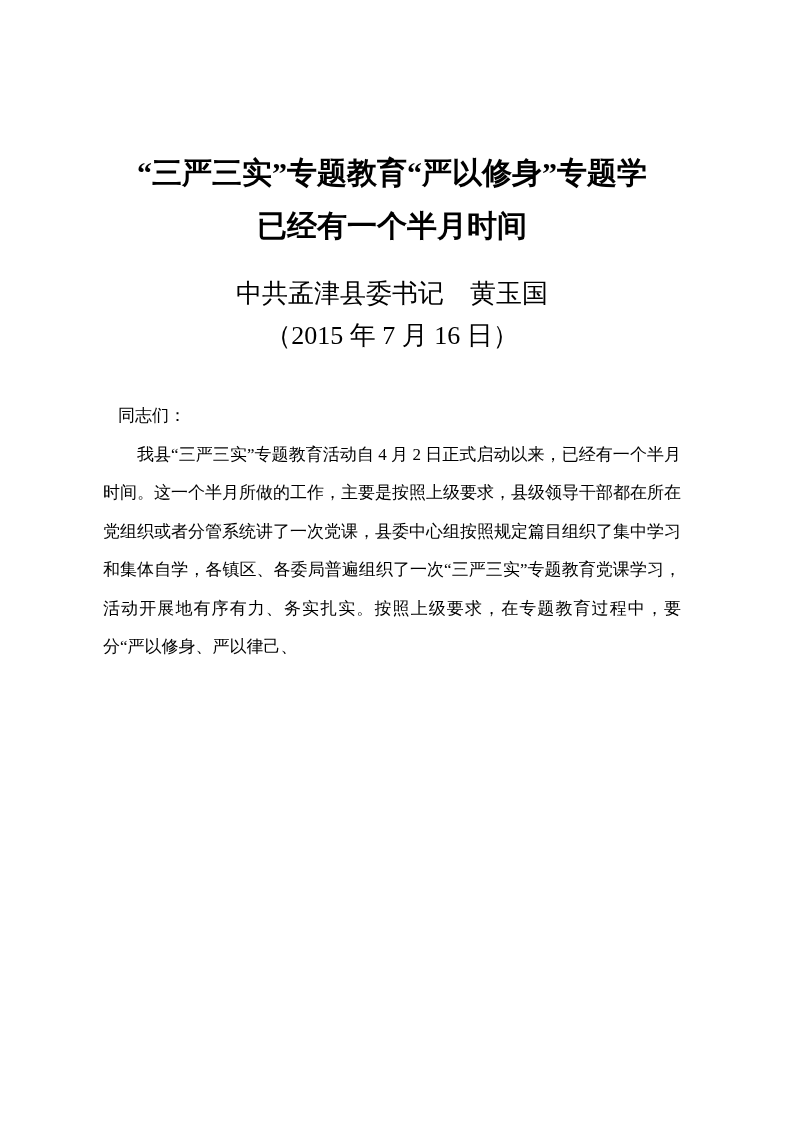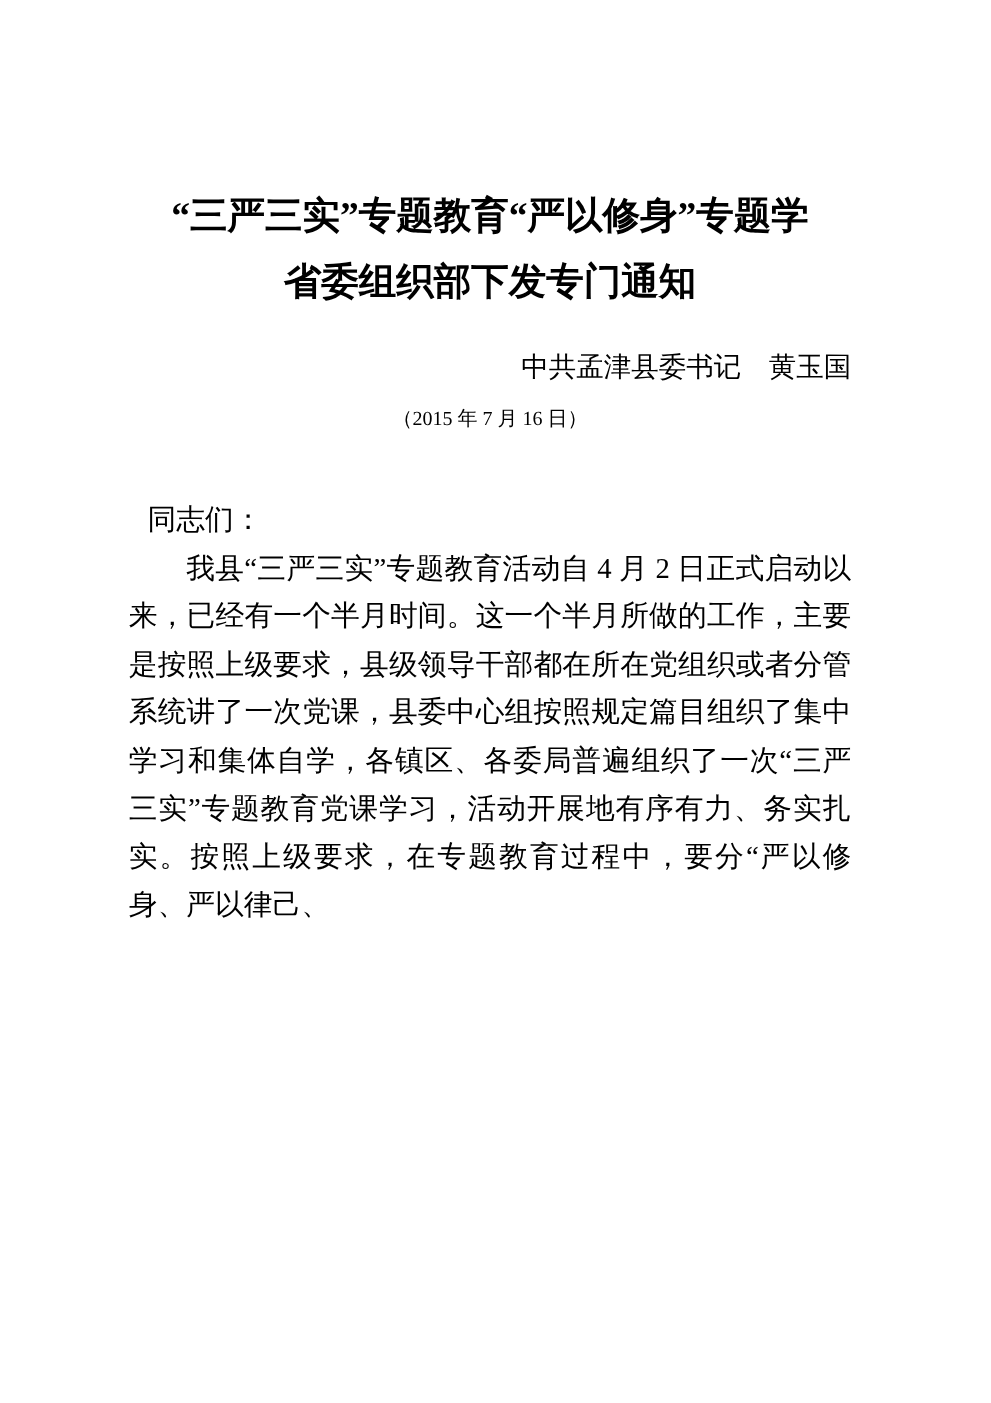--- a/index.html
+++ b/index.html
@@ -23,33 +23,33 @@
   .doc-title {
     padding-top: 146px;
     font-size: 30px;
     font-weight: bold;
     line-height: 53px;
     text-align: center;
     letter-spacing: 0;
   }
   .author-line {
     margin-top: 21px;
-    font-size: 22px;
+    font-size: 26px;
     line-height: 42px;
-    text-align: right;
+    text-align: center;
     white-space: pre;
   }
   .date-line {
-    font-size: 16px;
+    font-size: 26px;
     line-height: 42px;
     text-align: center;
   }
   .doc-body {
     margin-top: 40px;
-    font-size: 23px;
+    font-size: 17px;
     line-height: 38.5px;
     text-align: justify;
     text-justify: inter-ideograph;
   }
   .doc-body p {
     margin: 0;
     padding: 0;
   }
   .salutation {
     text-indent: 15px;
@@ -59,21 +59,21 @@
   }
 </style>
 </head>
 <body>
 
 <div class="page">
   <div class="content">
 
     <div class="doc-title">
       <div>“三严三实”专题教育“严以修身”专题学</div>
-      <div>省委组织部下发专门通知</div>
+      <div>已经有一个半月时间</div>
     </div>
 
     <div class="author-line">中共孟津县委书记　黄玉国</div>
 
     <div class="date-line">（2015 年 7 月 16 日）</div>
 
     <div class="doc-body">
       <p class="salutation">同志们：</p>
       <p class="para-indent">我县“三严三实”专题教育活动自 4 月 2 日正式启动以来，已经有一个半月时间。这一个半月所做的工作，主要是按照上级要求，县级领导干部都在所在党组织或者分管系统讲了一次党课，县委中心组按照规定篇目组织了集中学习和集体自学，各镇区、各委局普遍组织了一次“三严三实”专题教育党课学习，活动开展地有序有力、务实扎实。按照上级要求，在专题教育过程中，要分“严以修身、严以律己、</p>
     </div>

